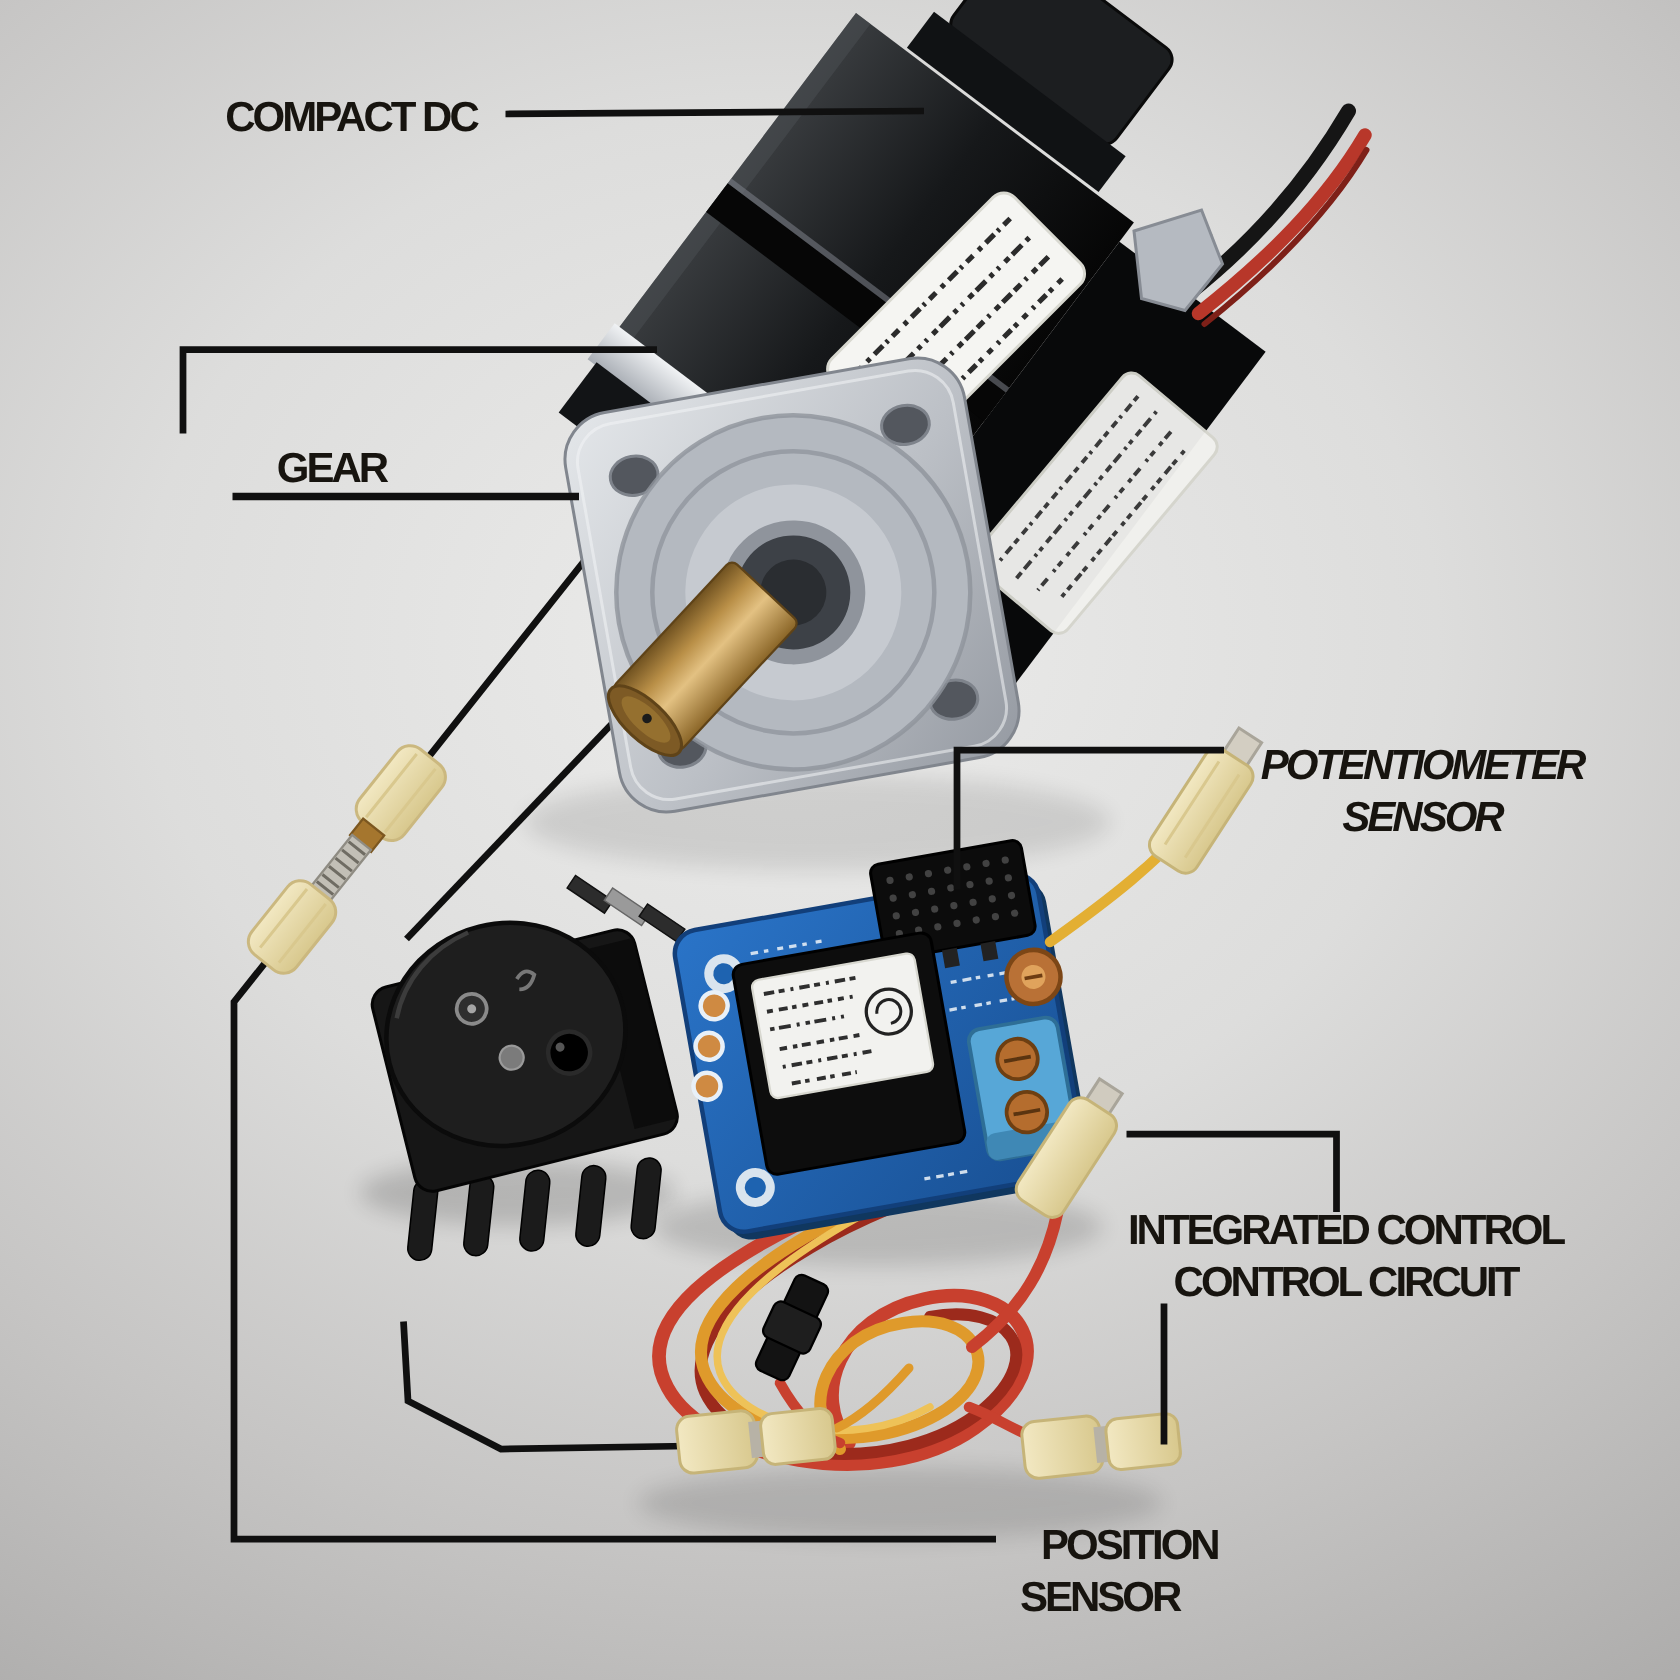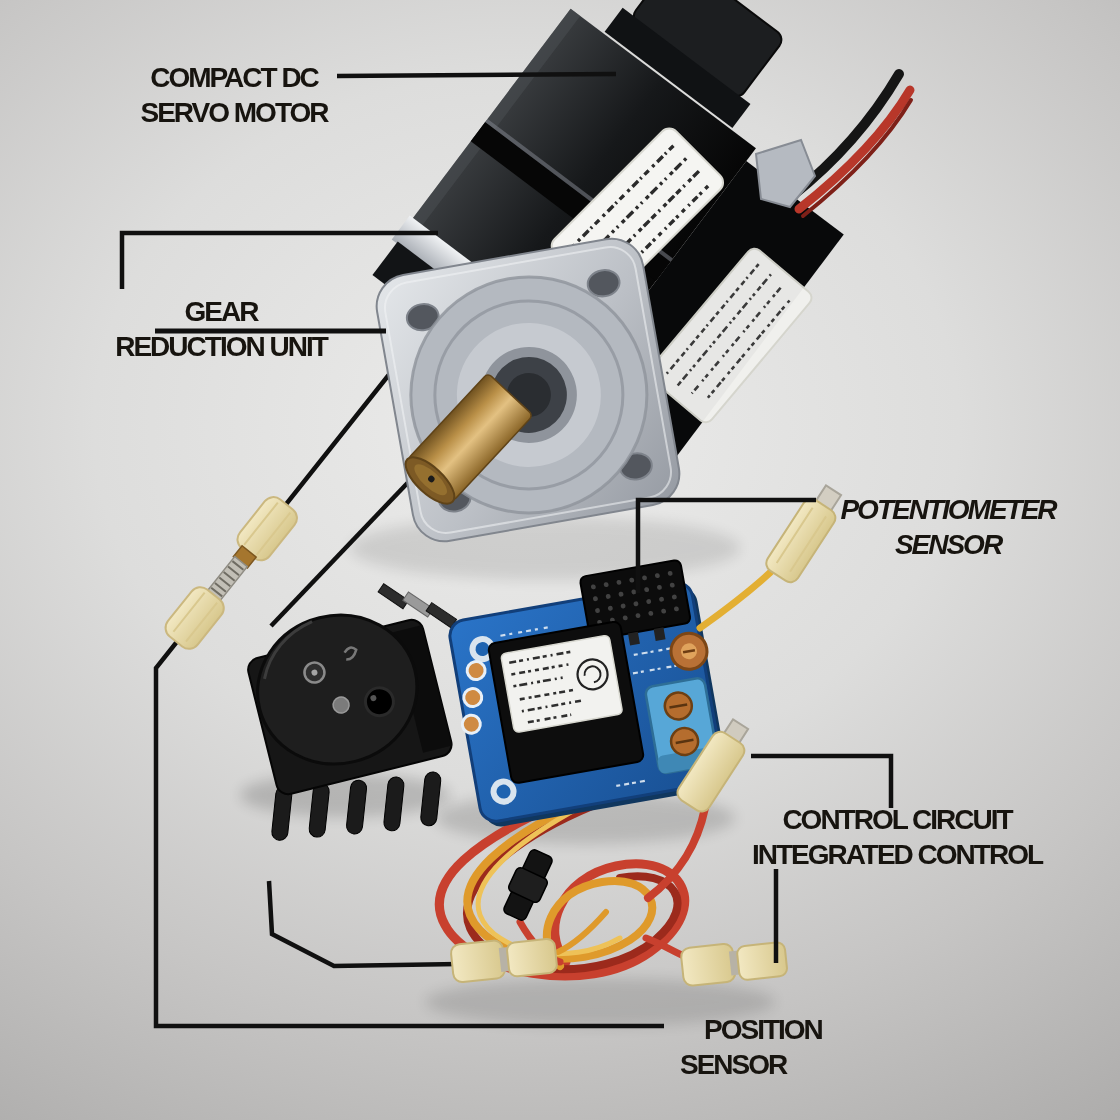--- a/index.html
+++ b/index.html
@@ -9,21 +9,21 @@
     font-family:"Liberation Sans", sans-serif;
     padding-left:24px;
   }
   .scene{position:absolute;left:0;top:0;}
   .diagram-label{
     position:absolute;color:#17140f;font-weight:700;font-size:28px;line-height:35px;
     letter-spacing:-2px;white-space:nowrap;
   }
   .diagram-label span{display:block;}
   .center{text-align:center;}
-  #label-position span:first-child{margin-left:24px;}
+  #label-position span:first-child{margin-left:14px;}
 </style>
 </head>
 <body>
 
 <div class="stage">
 <svg class="scene" width="1120" height="1120" viewBox="0 0 1120 1120">
   <defs>
     <linearGradient id="gBody" x1="0" y1="0" x2="1" y2="0">
       <stop offset="0" stop-color="#3a3d40"></stop>
           <stop offset="0.5" stop-color="#16181a"></stop>
@@ -308,35 +308,33 @@
     <path d="M122,289 L122,233 L438,233" stroke-width="4.5"></path>
     <path d="M155,331 L386,331" stroke-width="5"></path>
     <path d="M638,593 L638,500 L816,500" stroke-width="4.5"></path>
     <path d="M751,756 L891,756 L891,808" stroke-width="4.5"></path>
     <path d="M776,869 L776,963" stroke-width="4.5"></path>
   </g>
 </svg>
 
 <div class="diagram-label center" id="label-servo" style="left:126px;top:60px;width:216px;">
   <span>COMPACT DC</span>
-  <span>SERVO MOTOR</span>
 </div>
 
 <div class="diagram-label center" id="label-gear" style="left:98px;top:252px;width:246px;margin-top:42px;">
   <span>GEAR</span>
-  <span>REDUCTION UNIT</span>
 </div>
 
 <div class="diagram-label center" id="label-potentiometer" style="left:830px;top:492px;width:236px;font-style:italic;">
   <span>POTENTIOMETER</span>
   <span>SENSOR</span>
 </div>
 
 <div class="diagram-label center" id="label-control" style="left:744px;top:802px;width:306px;">
+  <span>INTEGRATED CONTROL</span>
   <span>CONTROL CIRCUIT</span>
-  <span>INTEGRATED CONTROL</span>
 </div>
 
 <div class="diagram-label" id="label-position" style="left:680px;top:1012px;width:220px;">
   <span>POSITION</span>
   <span>SENSOR</span>
 </div>
 </div>
 
 </body></html>

